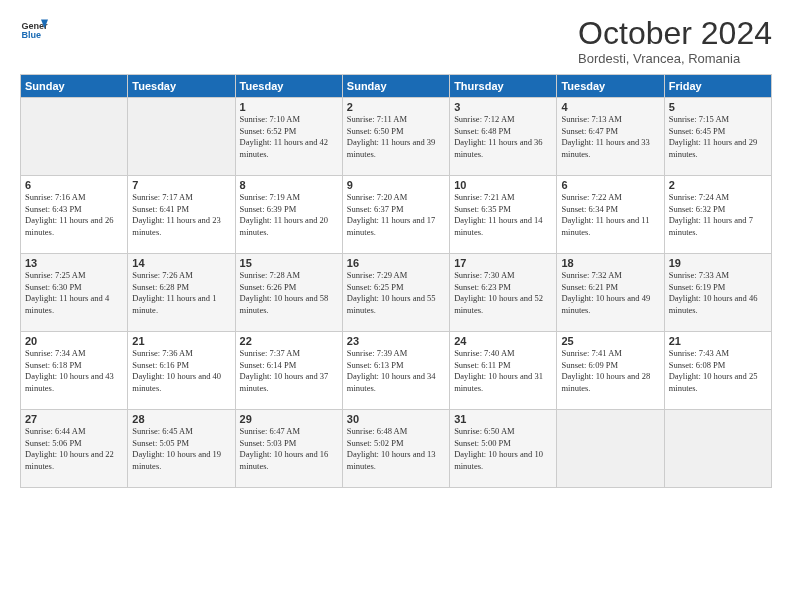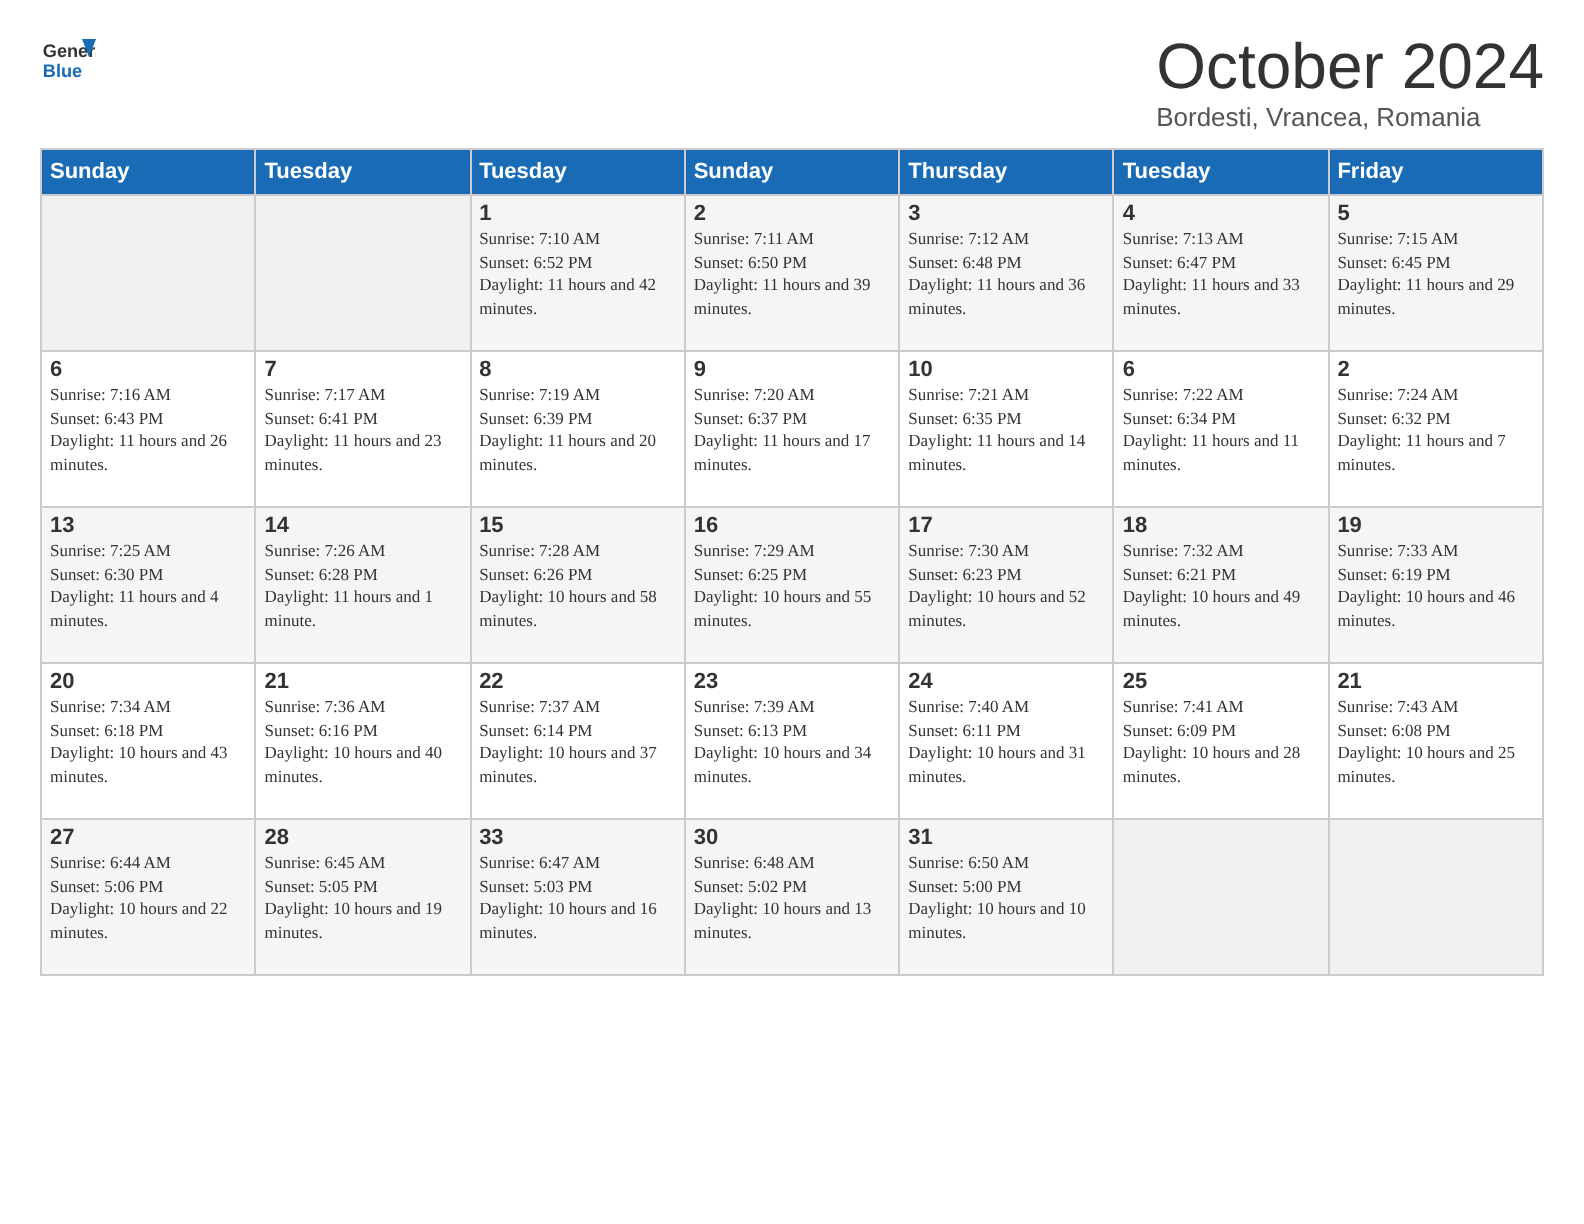--- a/index.html
+++ b/index.html
@@ -236,21 +236,21 @@
         <tr>
           <td>
             <span class="day-num">27</span>
             <div class="cell-content">Sunrise: 6:44 AM<br>Sunset: 5:06 PM<br>Daylight: 10 hours and 22 minutes.</div>
           </td>
           <td>
             <span class="day-num">28</span>
             <div class="cell-content">Sunrise: 6:45 AM<br>Sunset: 5:05 PM<br>Daylight: 10 hours and 19 minutes.</div>
           </td>
           <td>
-            <span class="day-num">33</span>
+            <span class="day-num">29</span>
             <div class="cell-content">Sunrise: 6:47 AM<br>Sunset: 5:03 PM<br>Daylight: 10 hours and 16 minutes.</div>
           </td>
           <td>
             <span class="day-num">30</span>
             <div class="cell-content">Sunrise: 6:48 AM<br>Sunset: 5:02 PM<br>Daylight: 10 hours and 13 minutes.</div>
           </td>
           <td>
             <span class="day-num">31</span>
             <div class="cell-content">Sunrise: 6:50 AM<br>Sunset: 5:00 PM<br>Daylight: 10 hours and 10 minutes.</div>
           </td>

